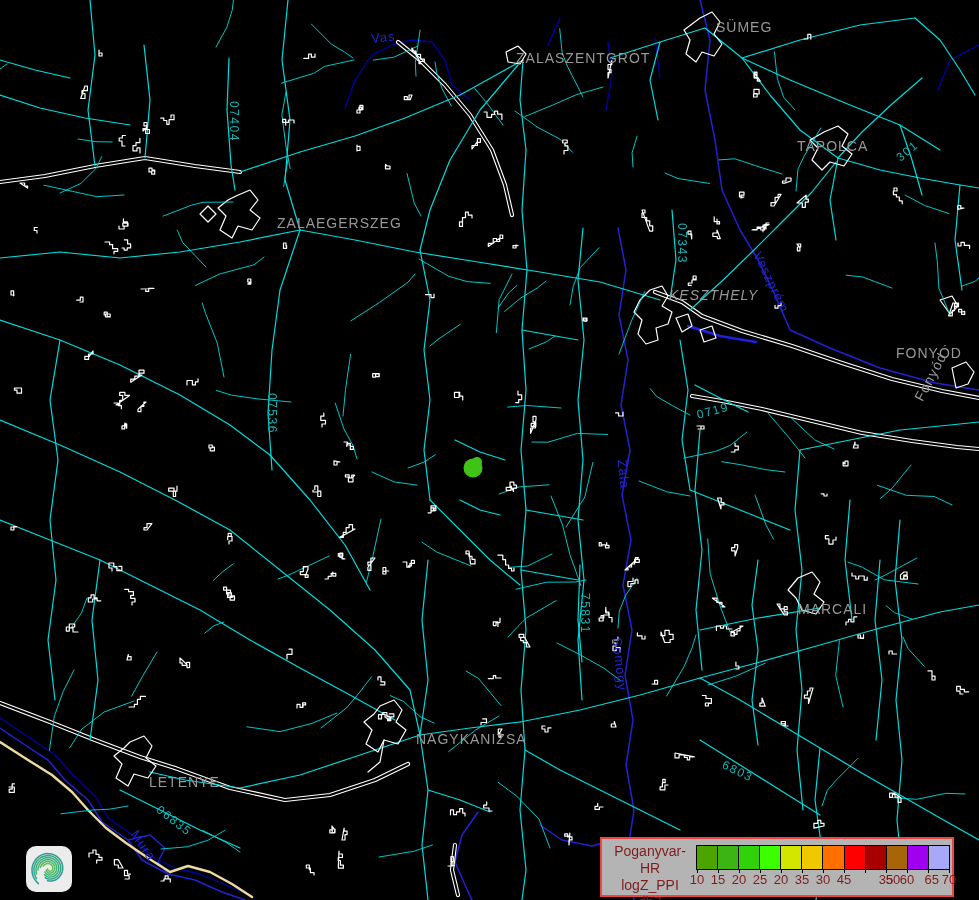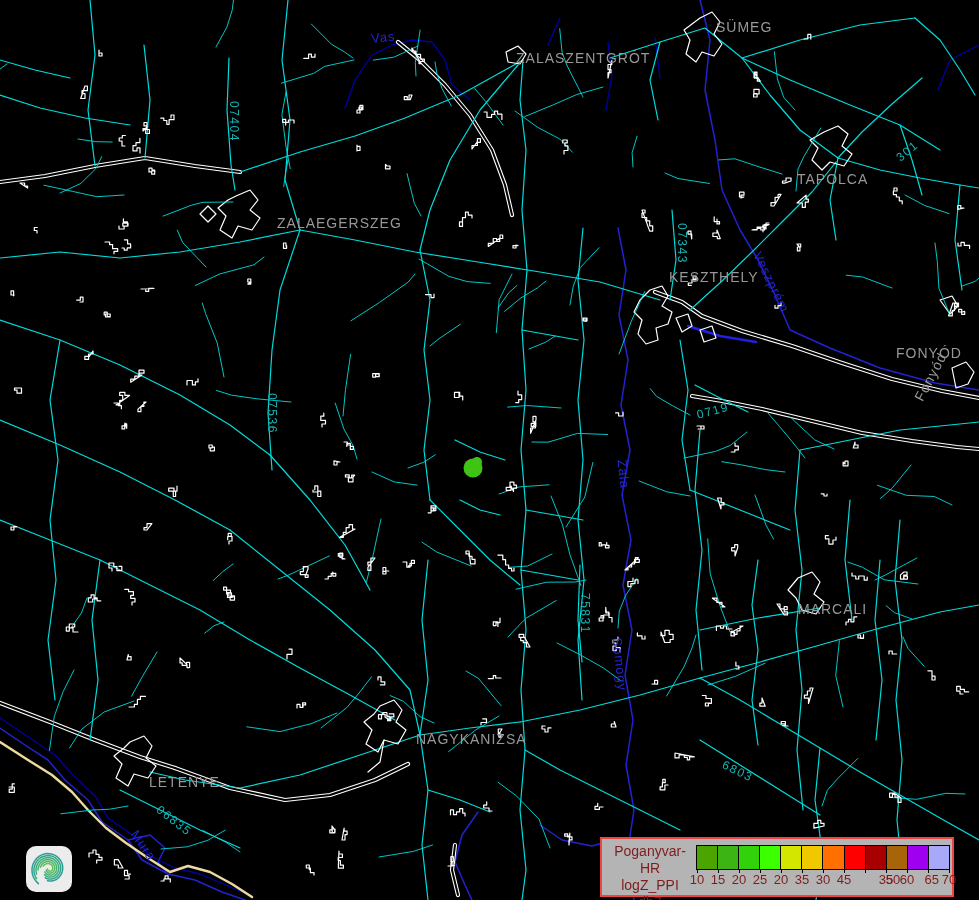--- a/index.html
+++ b/index.html
@@ -414,23 +414,23 @@
 
     <g id="echo-group">
         <circle cx="473" cy="468" r="9.5" fill="#3fc314"></circle>
         <circle cx="477" cy="462" r="5" fill="#3fc314"></circle>
       </g>
   </svg>
 
   <div id="labels">
       <div class="lbl city" style="left: 516px; top: 50px; text-align: right;">ZALASZENTGRÓT</div>
       <div class="lbl city" style="left: 716px; top: 19px;">SÜMEG</div>
-      <div class="lbl city" style="left: 797px; top: 138px; margin-top: 33px;">TAPOLCA</div>
+      <div class="lbl city" style="left: 797px; top: 138px;">TAPOLCA</div>
       <div class="lbl city" style="left: 277px; top: 215px;">ZALAEGERSZEG</div>
-      <div class="lbl city" style="left: 669px; top: 269px;">KESZTHELY</div>
+      <div class="lbl city" style="left: 669px; top: 287px; font-style: italic;">KESZTHELY</div>
       <div class="lbl city" style="left: 896px; top: 345px;">FONYÓD</div>
       <div class="lbl city" style="left: 918px; top: 392px; transform: rotate(-62deg);">Fonyód</div>
       <div class="lbl city" style="left: 752px; top: 601px; padding-left: 46px;">MARCALI</div>
       <div class="lbl city" style="left: 416px; top: 731px;">NAGYKANIZSA</div>
       <div class="lbl city" style="left: 149px; top: 774px;">LETENYE</div>
       <div class="lbl roadnum" style="left: 234px; top: 94px; transform: rotate(90deg);">07404</div>
       <div class="lbl roadnum" style="left: 682px; top: 216px; transform: rotate(90deg);">07343</div>
       <div class="lbl roadnum" style="left: 272px; top: 386px; transform: rotate(90deg);">07536</div>
       <div class="lbl roadnum" style="left: 585px; top: 586px; transform: rotate(90deg);">75831</div>
       <div class="lbl roadnum" style="left: 697px; top: 408px; transform: rotate(-15deg);">0719</div>

